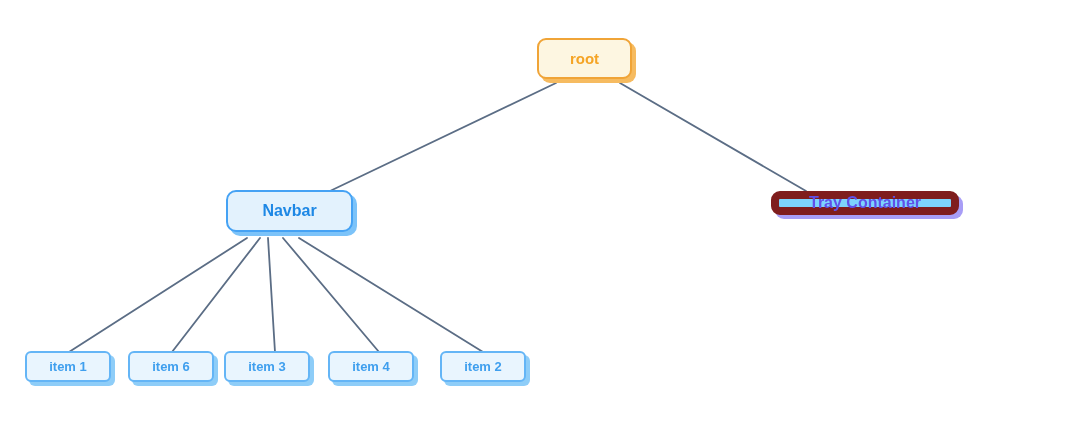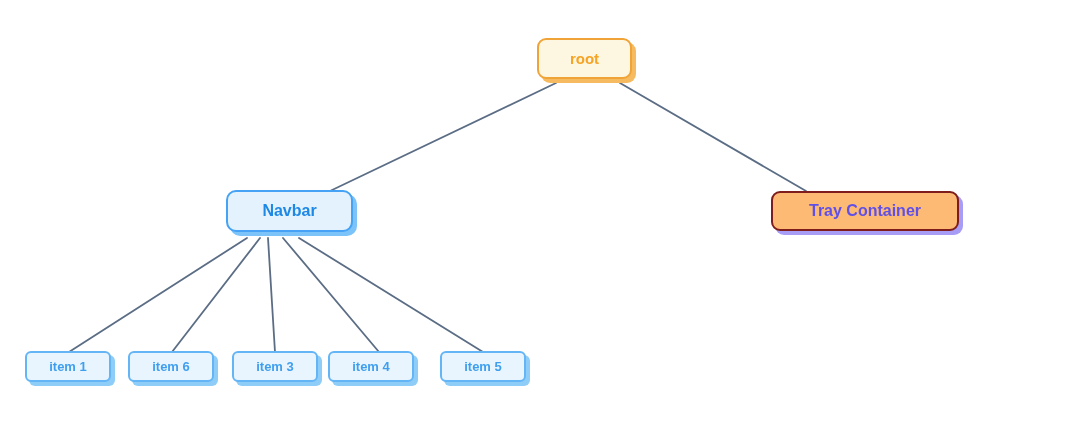--- a/index.html
+++ b/index.html
@@ -56,41 +56,41 @@
     background: #e3f2fd;
     border: 2px solid #45a2f4;
     border-radius: 10px;
     box-shadow: 4px 4px 0 #7cc3f9;
     color: #1e88e5;
     font-size: 16px;
     margin-left: 16px;
   }
   .node-tray {
     left: 771px; top: 191px;
-    width: 188px; height: 40px;
-    background: #fdba74;
-    border: 2px solid #7f1d1d;
+    width: 188px; height: 24px;
+    background: #7dd3fc;
+    border: 8px solid #7f1d1d;
     border-radius: 9px;
     box-shadow: 4px 4px 0 #a89df6;
     color: #6050e8;
     font-size: 16px;
   }
   .node-item {
     top: 351px;
     width: 86px; height: 31px;
     background: #e9f5fe;
     border: 2px solid #64b5f6;
     border-radius: 6px;
     box-shadow: 4px 4px 0 #8ecdf8;
     color: #3f9fee;
     font-size: 13px;
   }
   .item-0 { left: 25px; }
   .item-1 { left: 128px; }
-  .item-2 { left: 232px; }
+  .item-2 { left: 224px; }
   .item-3 { left: 328px; }
   .item-4 { left: 440px; }
 </style>
 </head>
 <body>
 
 <div class="canvas">
 
   <svg class="edges" viewBox="0 0 1092 424" xmlns="http://www.w3.org/2000/svg">
     <line x1="556" y1="83" x2="330" y2="191"></line>
@@ -109,15 +109,15 @@
   <div class="node node-tray">Tray Container</div>
 
   <div class="node node-item item-0">item 1</div>
 
   <div class="node node-item item-1">item 6</div>
 
   <div class="node node-item item-2">item 3</div>
 
   <div class="node node-item item-3">item 4</div>
 
-  <div class="node node-item item-4">item 5</div>
+  <div class="node node-item item-4">item 2</div>
 
 </div>
 
 </body></html>

